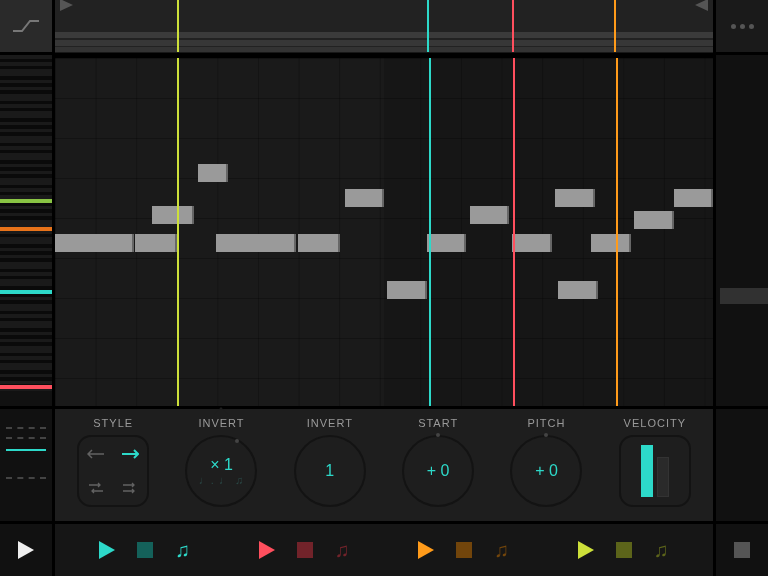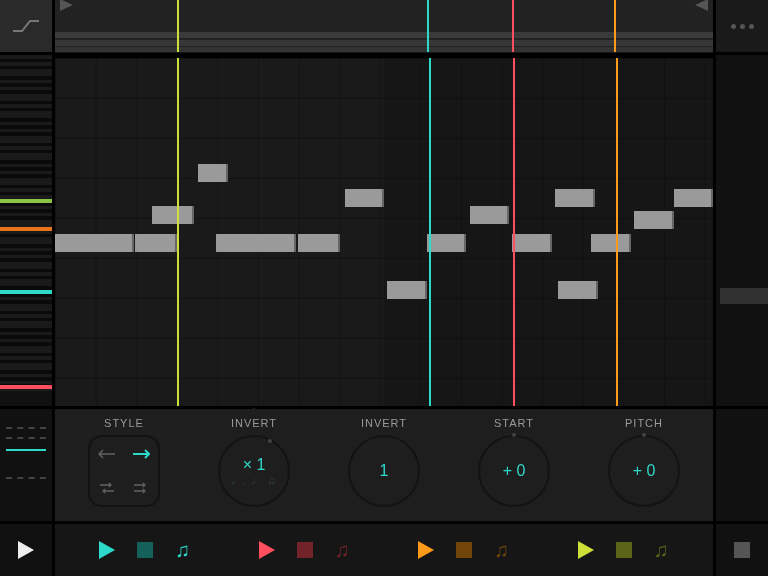--- a/index.html
+++ b/index.html
@@ -294,20 +294,27 @@
         <span>+ 0</span>
       </div>
     </div>
     <div class="ctrl">
       <div class="ctrl-label">PITCH</div>
       <div class="knob">
         <div class="knob-dot" style="top:-4px;left:50%;margin-left:-2px"></div>
         <span>+ 0</span>
       </div>
     </div>
+    <div class="ctrl">
+      <div class="ctrl-label">VELOCITY</div>
+      <div class="vel-box">
+        <div class="vel-bar" style="height:100%"></div>
+        <div class="vel-ghost"></div>
+      </div>
+    </div>
   </div>
   <div class="controls-right"></div>
 
   <div class="transport-left">
     <div class="t-play" style="border-left:16px solid #eee"></div>
   </div>
   <div class="transport" id="transport">
       <div class="t-group">
         <div class="t-play" style="border-left: 16px solid rgb(45, 217, 201);"></div>
         <div class="t-stop" style="background: rgb(20, 97, 90);"></div>

